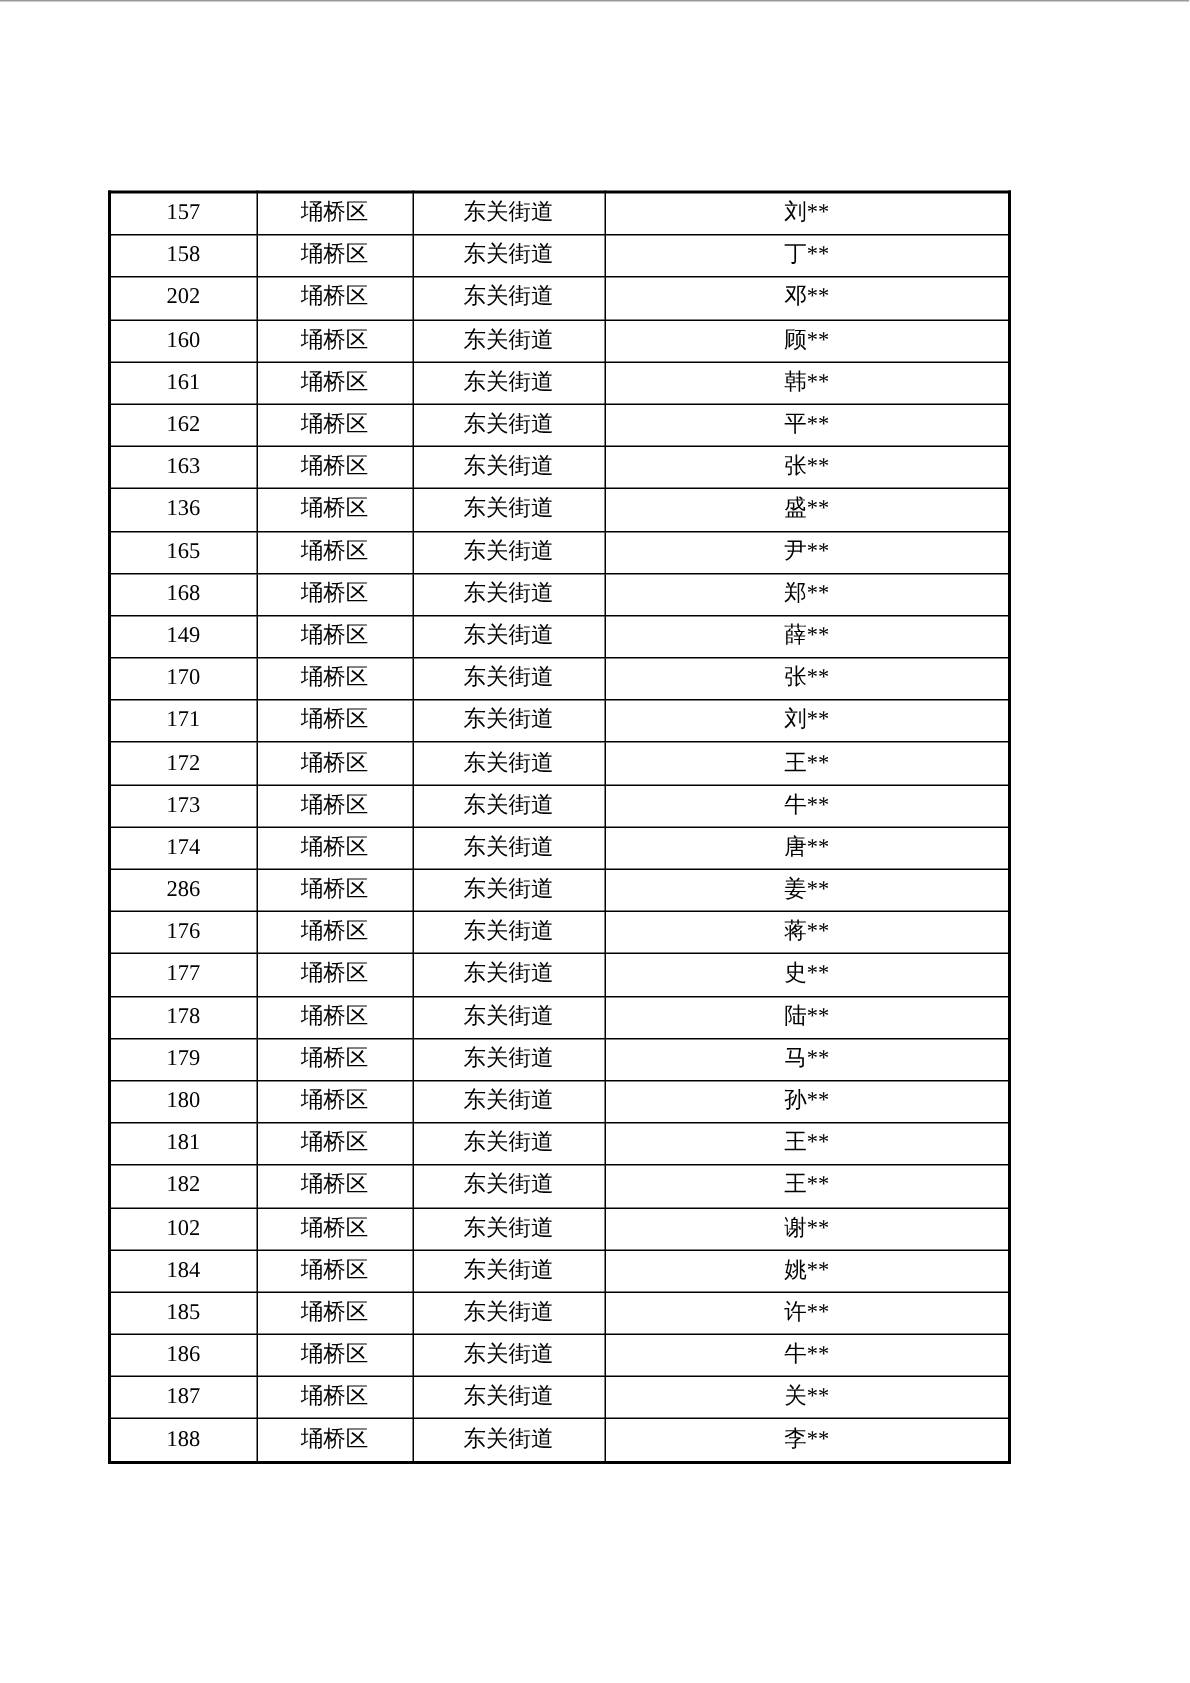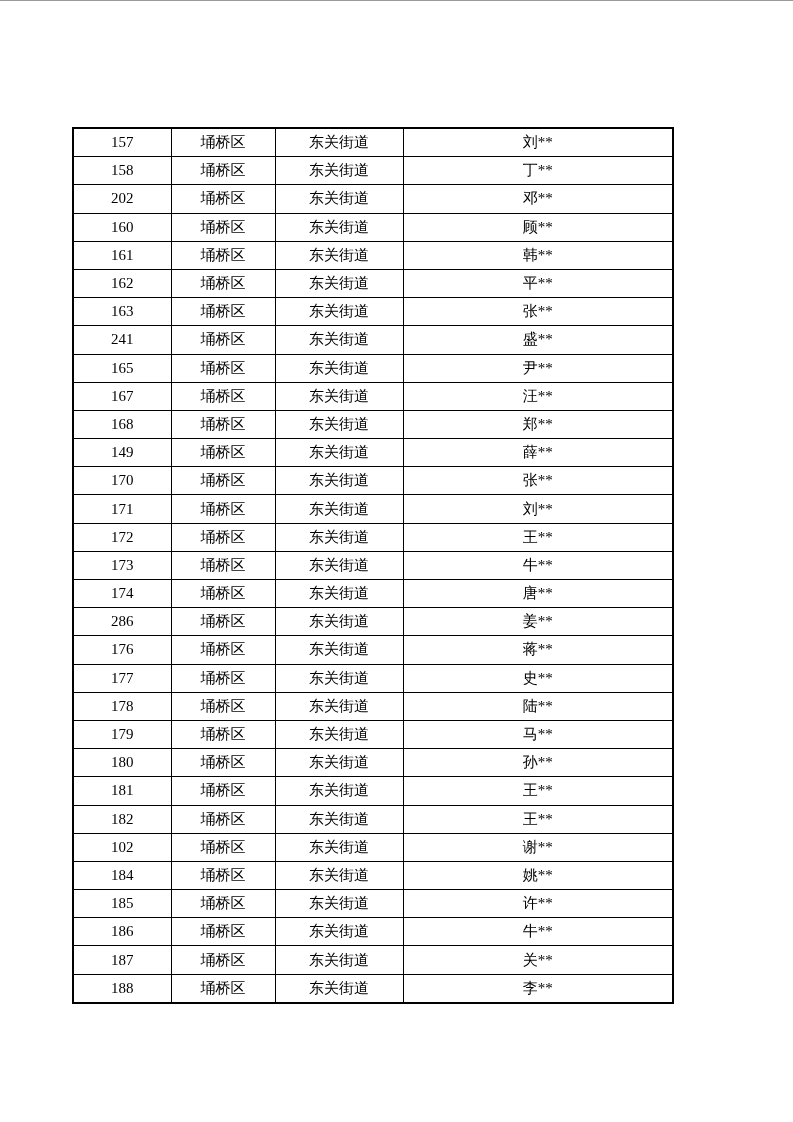--- a/index.html
+++ b/index.html
@@ -101,36 +101,30 @@
     <td>东关街道</td>
     <td>平**</td>
   </tr>
         <tr>
     <td>163</td>
     <td>埇桥区</td>
     <td>东关街道</td>
     <td>张**</td>
   </tr>
         <tr>
-    <td>241</td>
+    <td>136</td>
     <td>埇桥区</td>
     <td>东关街道</td>
     <td>盛**</td>
   </tr>
         <tr>
     <td>165</td>
     <td>埇桥区</td>
     <td>东关街道</td>
     <td>尹**</td>
-  </tr>
-        <tr>
-    <td>167</td>
-    <td>埇桥区</td>
-    <td>东关街道</td>
-    <td>汪**</td>
   </tr>
         <tr>
     <td>168</td>
     <td>埇桥区</td>
     <td>东关街道</td>
     <td>郑**</td>
   </tr>
         <tr>
     <td>149</td>
     <td>埇桥区</td>

